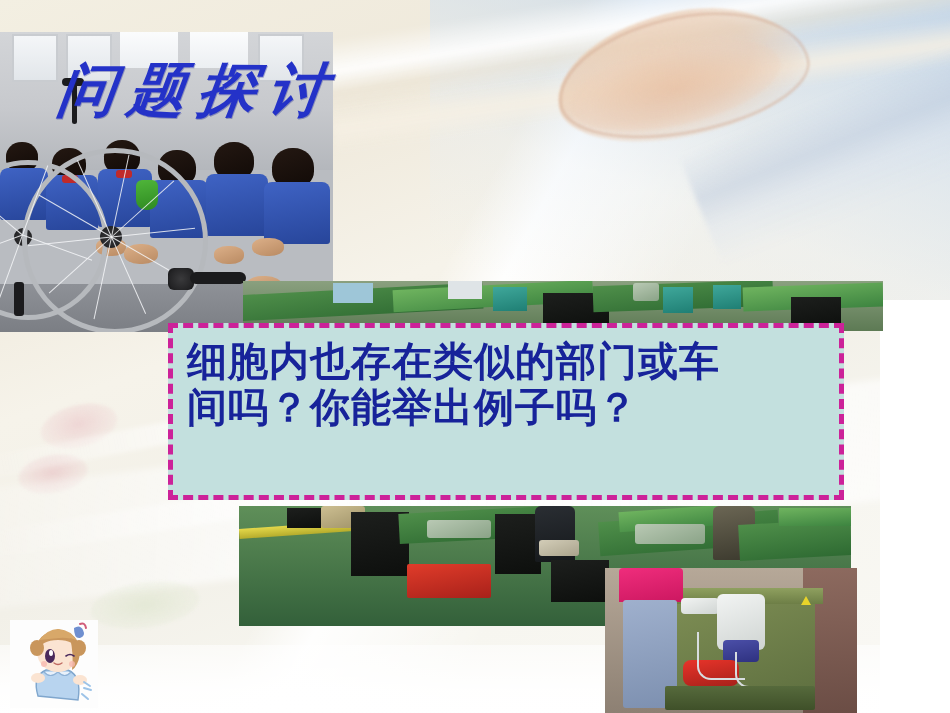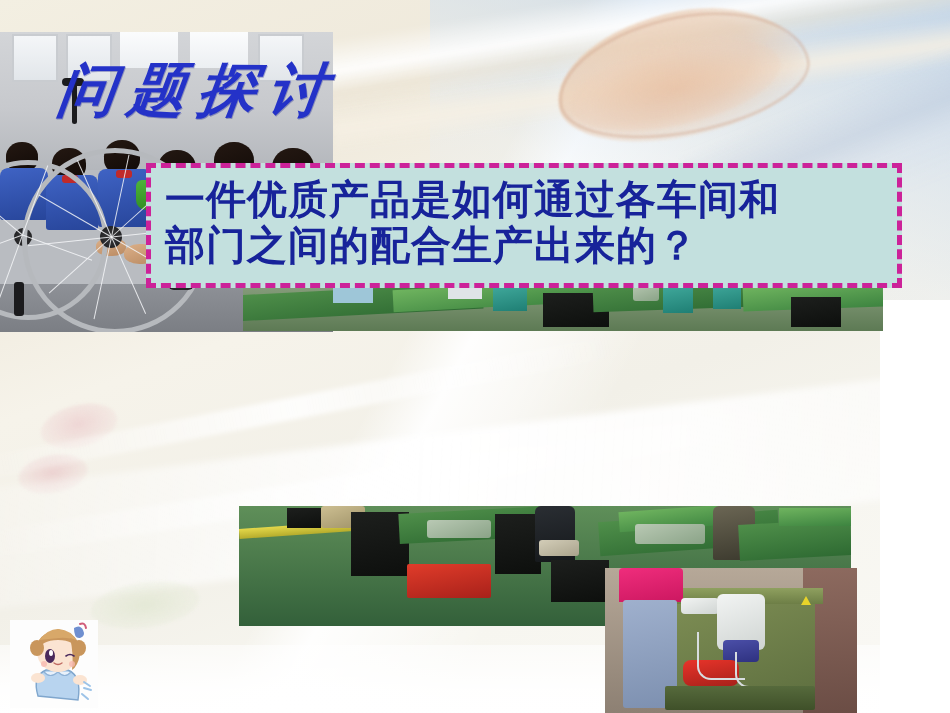--- a/index.html
+++ b/index.html
@@ -369,19 +369,19 @@
       <ellipse cx="30" cy="60" rx="7" ry="5" fill="#fbe4d2"></ellipse>
       <ellipse cx="72" cy="62" rx="7" ry="5" fill="#fbe4d2"></ellipse>
       <path d="M66 10 q6 -4 9 2 q3 6 -3 8 q-6 1 -6 -10z" fill="#6f8fd0"></path>
       <path d="M72 6 q5 -2 6 4" fill="none" stroke="#d05c7a" stroke-width="2" stroke-linecap="round"></path>
       <path d="M76 64 l6 4 M76 70 l7 2 M74 76 l6 5" stroke="#9cc3e8" stroke-width="2" stroke-linecap="round"></path>
     </svg>
   </div>
 
   <div class="title">问题探讨</div>
 
-  <div class="qbox" id="qbox1">
-    <span class="qtext">一件优质产品是如何通过各车间和
-部门之间的配合生产出来的？</span>
-  </div>
-
+
+  <div class="qbox" id="qbox2">
+    <span class="qtext">细胞内也存在类似的部门或车
+间吗？你能举出例子吗？</span>
+  </div>
 
 </div>
 
 </body></html>

